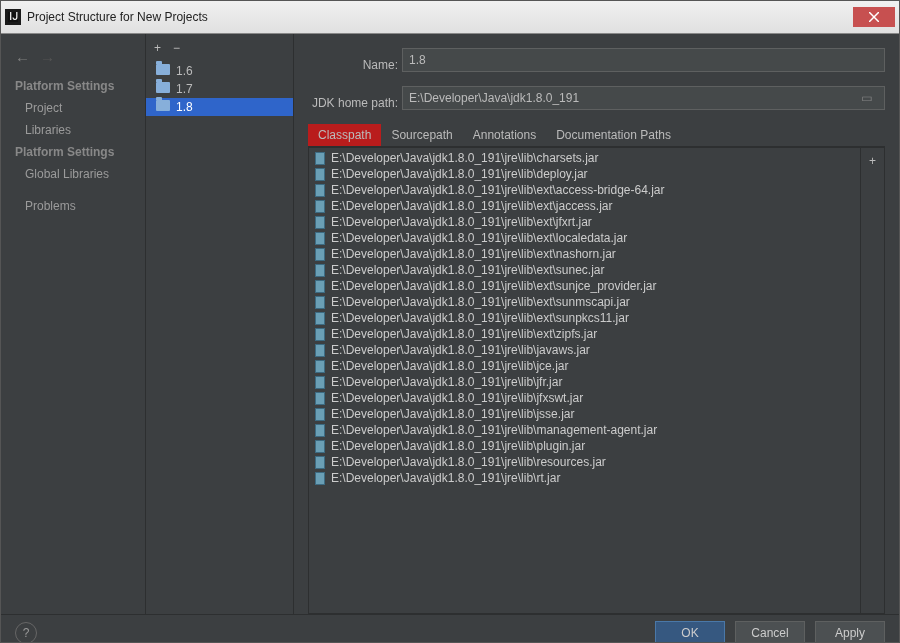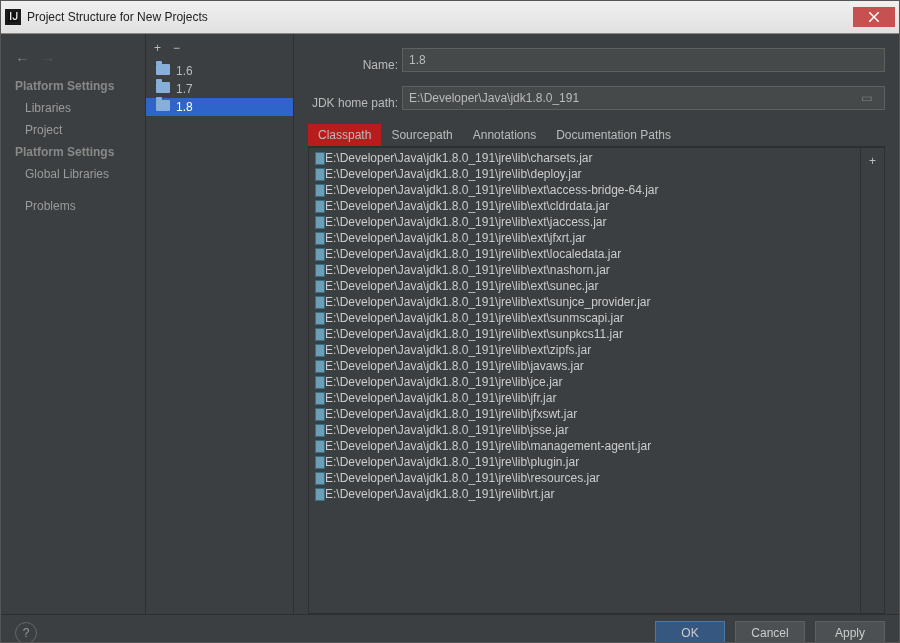--- a/index.html
+++ b/index.html
@@ -33,21 +33,21 @@
 .row label { width: 90px; color:#bbb; text-align:right; }
 .row .input { flex:1; background:#45494a; border:1px solid #5e6060; color:#bbb; padding: 4px 6px; height: 24px; display:flex; align-items:center; }
 .row .browse { width:22px; display:flex; justify-content:center; color:#888; }
 
 .tabs { display:flex; border-bottom:1px solid #2d2f30; }
 .tab { padding: 4px 10px; color:#bbb; cursor:pointer; }
 .tab.active { background:#b91c1c; }
 
 .listwrap { flex:1; display:flex; border:1px solid #2d2f30; margin-top:0; overflow:hidden; }
 .list { flex:1; overflow-y:auto; padding: 2px 0; }
-.list-row { display:flex; align-items:center; padding: 1px 6px; color:#ccc; white-space:nowrap; }
+.list-row { display:flex; align-items:center; gap:6px; padding: 1px 6px; color:#ccc; white-space:nowrap; }
 .jar-icon { width:10px; height:13px; background:#6a9fb5; display:inline-block; border:1px solid #3d6b82; }
 .list-tools { width: 24px; border-left:1px solid #2d2f30; display:flex; flex-direction:column; align-items:center; padding-top:6px; color:#bbb; }
 
 .footer { height: 36px; border-top:1px solid #2d2f30; display:flex; align-items:center; padding: 0 14px; gap: 10px; }
 .footer .spacer { flex:1; }
 .help { width:22px; height:22px; border:1px solid #666; border-radius:50%; display:flex; align-items:center; justify-content:center; color:#999; }
 .btn { min-width:70px; height:24px; background:#4c5052; border:1px solid #5e6060; color:#ccc; display:flex; align-items:center; justify-content:center; cursor:pointer; padding:0 12px; }
 .btn.primary { background:#365880; border-color:#4a78a8; }
 </style>
 </head>
@@ -69,22 +69,22 @@
     </span>
 </div>
 
 <div class="body">
   <div class="sidebar">
     <div class="navbar">
       <span class="nav-arrow">←</span>
       <span class="nav-arrow disabled">→</span>
     </div>
     <div class="side-head">Platform Settings</div>
+    <div class="side-item">Project</div>
     <div class="side-item">Libraries</div>
-    <div class="side-item">Project</div>
     <div class="side-head">Platform Settings</div>
     <div class="side-item">Global Libraries</div>
     <div style="height:10px"></div>
     <div class="side-item">Problems</div>
   </div>
 
   <div class="mid">
     <div class="mid-tools">
       <span>+</span>
       <span>−</span>
@@ -131,24 +131,20 @@
             <span class="jar-icon"></span>
             <span>E:\Developer\Java\jdk1.8.0_191\jre\lib\charsets.jar</span>
           </div>
           <div class="list-row">
             <span class="jar-icon"></span>
             <span>E:\Developer\Java\jdk1.8.0_191\jre\lib\deploy.jar</span>
           </div>
           <div class="list-row">
             <span class="jar-icon"></span>
             <span>E:\Developer\Java\jdk1.8.0_191\jre\lib\ext\access-bridge-64.jar</span>
-          </div>
-          <div class="list-row">
-            <span class="jar-icon"></span>
-            <span>E:\Developer\Java\jdk1.8.0_191\jre\lib\ext\cldrdata.jar</span>
           </div>
           <div class="list-row">
             <span class="jar-icon"></span>
             <span>E:\Developer\Java\jdk1.8.0_191\jre\lib\ext\jaccess.jar</span>
           </div>
           <div class="list-row">
             <span class="jar-icon"></span>
             <span>E:\Developer\Java\jdk1.8.0_191\jre\lib\ext\jfxrt.jar</span>
           </div>
           <div class="list-row">

